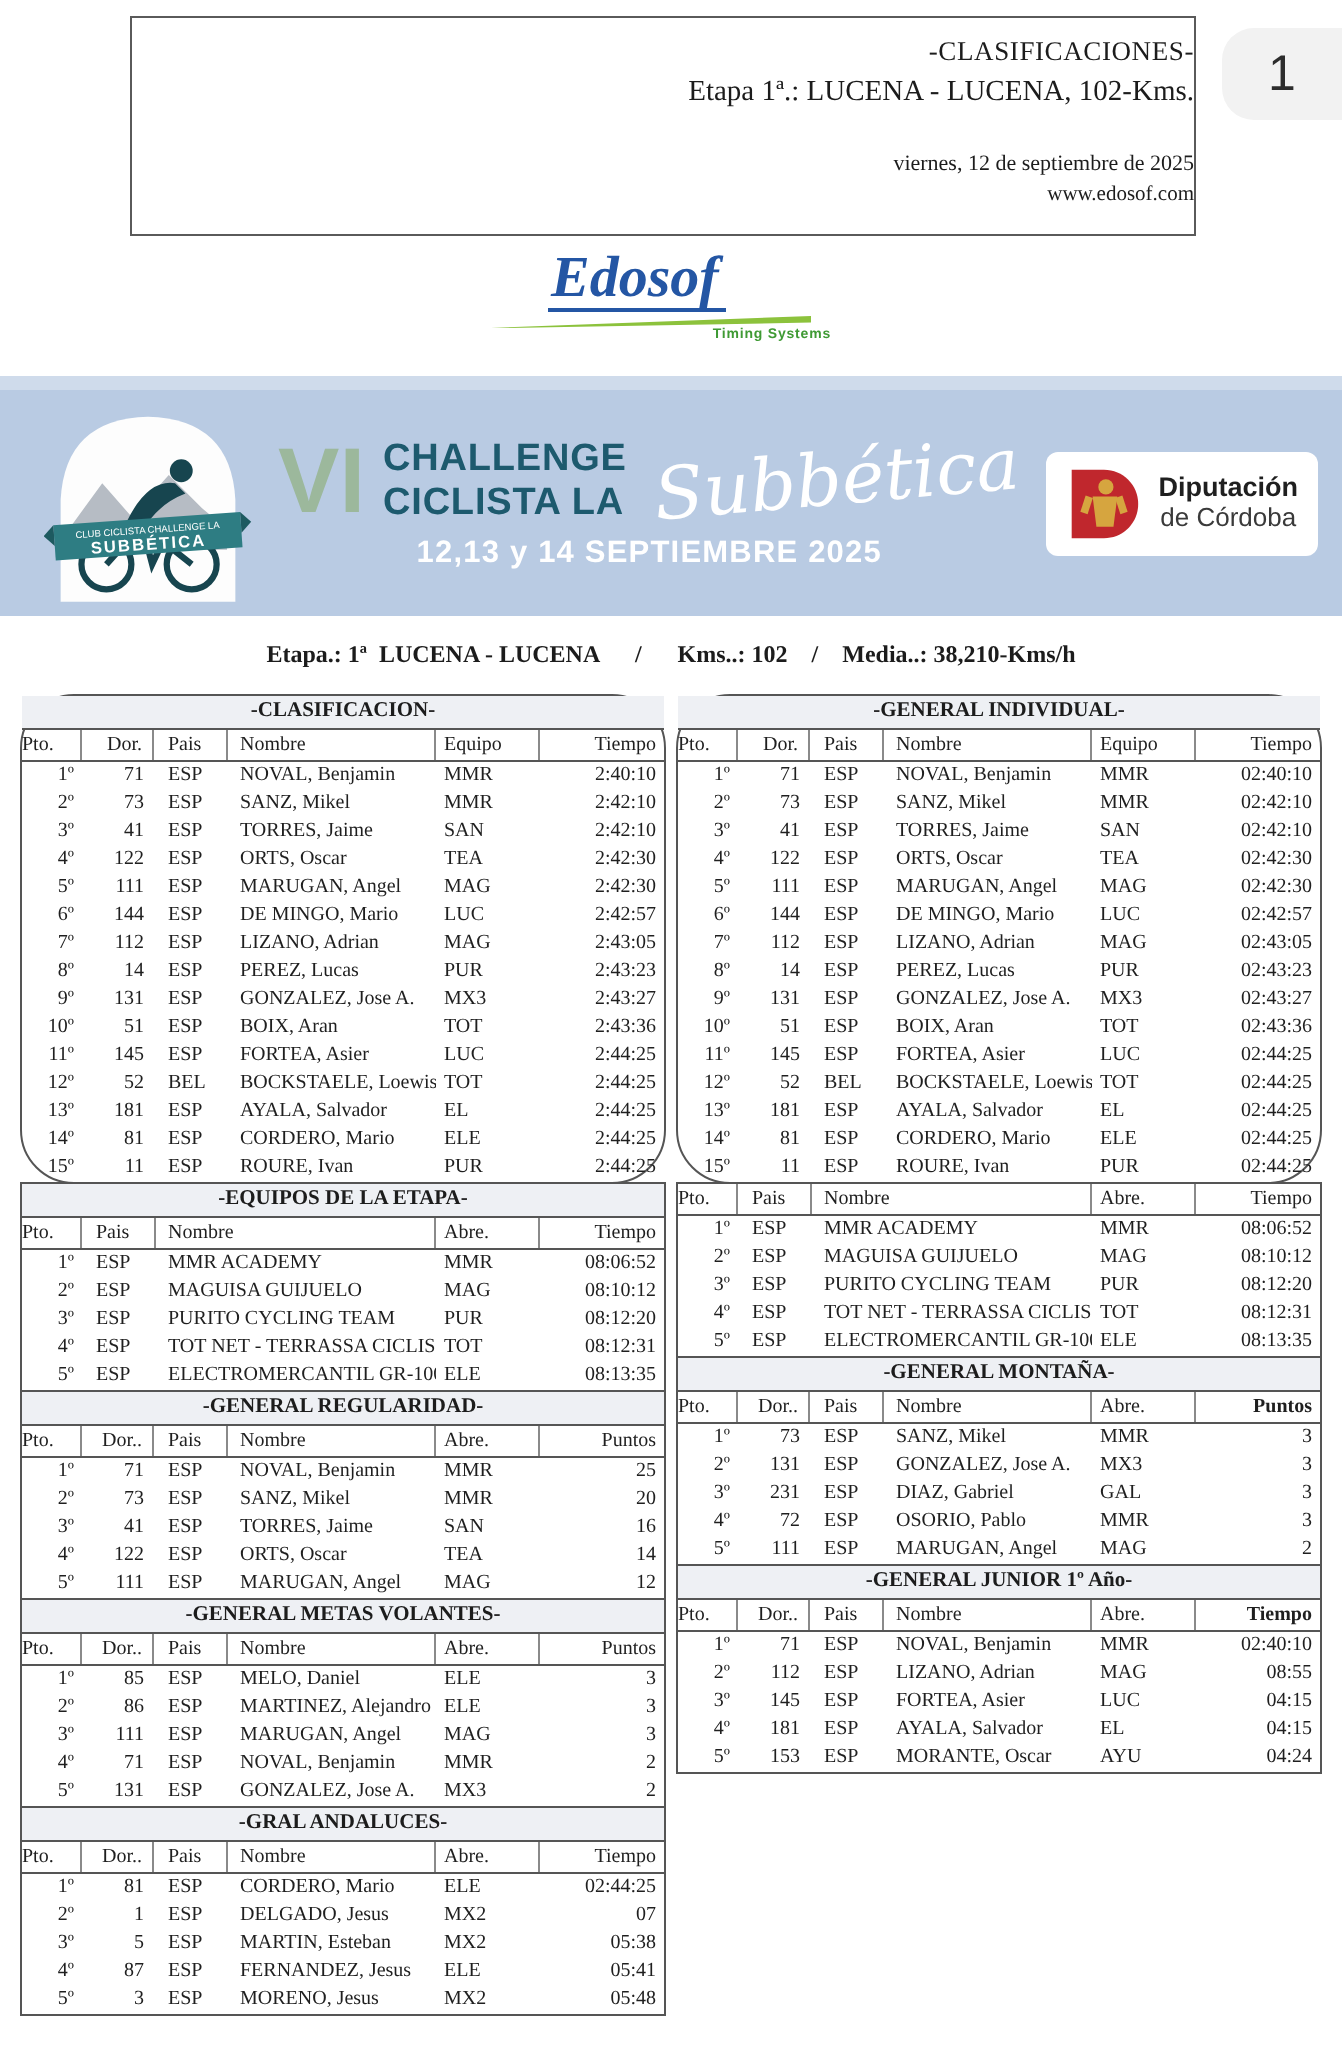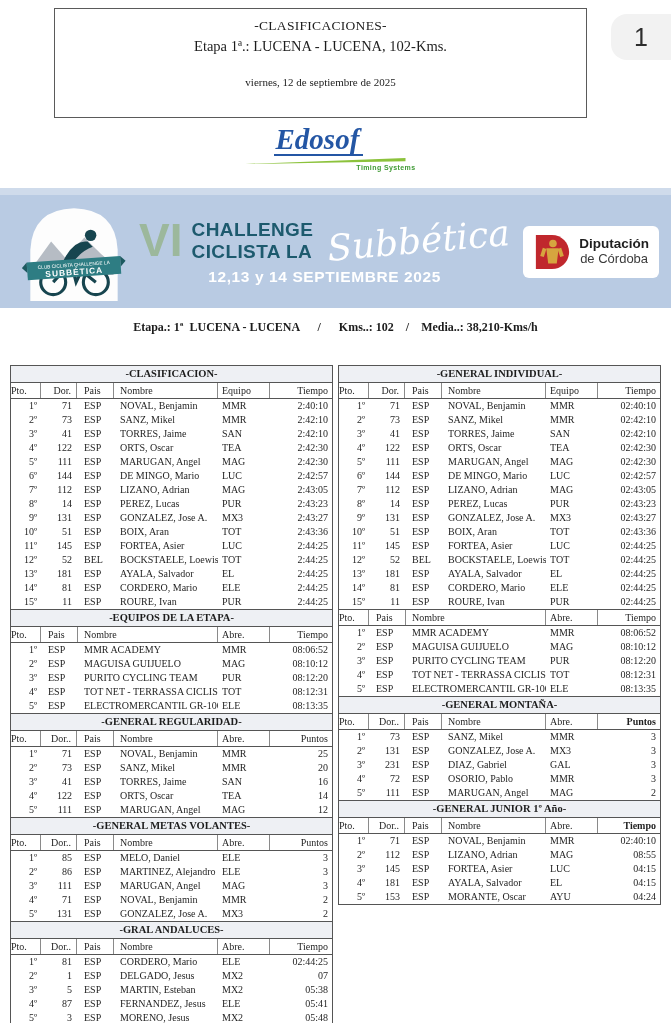--- a/index.html
+++ b/index.html
@@ -1,21 +1,21 @@
 <!DOCTYPE html>
 <html><head>
 <meta charset="utf-8">
 <style>
   html,body{margin:0;padding:0;background:#ffffff;}
   .page{position:relative;width:671px;height:1023px;background:#ffffff;overflow:hidden;
         font-family:"Liberation Serif",serif;color:#1c1c1c;}
 
   
-  .topbox{position:absolute;left:54px;top:8px;width:533px;height:110px;
-          border:1.5px solid #5a5a5a;box-sizing:border-box;text-align:center;padding-top:9px;}
+  .topbox{position:absolute;left:65px;top:8px;width:533px;height:110px;
+          border:1.5px solid #5a5a5a;box-sizing:border-box;text-align:right;padding-top:9px;}
   .tb-title{font-size:13.5px;letter-spacing:.3px;}
   .tb-etapa{font-size:14.5px;margin-top:4px;}
   .tb-date{font-size:11px;margin-top:21px;}
   .tb-www{font-size:10.5px;margin-top:4px;}
   .page-badge{position:absolute;right:0;top:14px;width:60px;height:46px;background:#f2f2f2;
               border-radius:16px 0 0 16px;display:flex;align-items:center;justify-content:center;
               font-family:"Liberation Sans",sans-serif;font-size:25px;color:#2d2d2d;}
 
   
   .edosof{position:absolute;left:0;right:0;top:124px;height:50px;}
@@ -51,21 +51,21 @@
   .organiza{font-weight:bold;font-size:10px;justify-self:start;}
   .resumen{font-size:13.5px;justify-self:center;}
   .fecha{font-weight:bold;font-size:10px;justify-self:end;}
   .etapaline{position:absolute;left:0;right:0;top:320px;text-align:center;font-weight:bold;
              font-size:12px;white-space:pre;}
 
   
   .columns{position:absolute;left:10px;top:347px;width:651px;display:flex;gap:5px;align-items:flex-start;}
   .column{flex:1;min-width:0;}
   .section{border:1px solid #555;margin-top:-1px;background:#fff;}
-  .section:first-child{margin-top:18px;}
+  .section:first-child{margin-top:0;border-radius:27px;}
   .ttitle{background:#eef0f4;border-bottom:1px solid #555;text-align:center;font-weight:bold;
           font-size:10.5px;height:16px;line-height:16px;}
   .trow{display:flex;height:14px;line-height:14px;font-size:10px;color:#1f1f1f;}
   .thead{border-bottom:1px solid #555;height:15px;line-height:15px;}
   .thead .tc{border-right:1px solid #8a8a8a;}
   .thead .tc:last-child{border-right:none;}
   .tc{box-sizing:border-box;overflow:hidden;white-space:nowrap;}
   .pto{width:30px;text-align:right;padding-right:4px;flex:0 0 auto;}
   .thead .pto{text-align:center;padding-right:16px;}
   .dor{width:36px;text-align:right;padding-right:5px;flex:0 0 auto;}
@@ -77,20 +77,21 @@
 </style>
 </head>
 <body>
 
 <div class="page">
 
   <div class="topbox">
     <div class="tb-title">-CLASIFICACIONES-</div>
     <div class="tb-etapa">Etapa 1ª.: LUCENA - LUCENA, 102-Kms.</div>
     <div class="tb-date">viernes, 12 de septiembre de 2025</div>
+    <div class="tb-www">www.edosof.com</div>
   </div>
 
   <div class="page-badge">1</div>
 
   <div class="edosof">
     <div class="edosof-inner">
       <div class="edosof-swoosh"></div>
       <div class="edosof-name">Edosof</div>
       <div class="edosof-tag">Timing Systems</div>
     </div>

